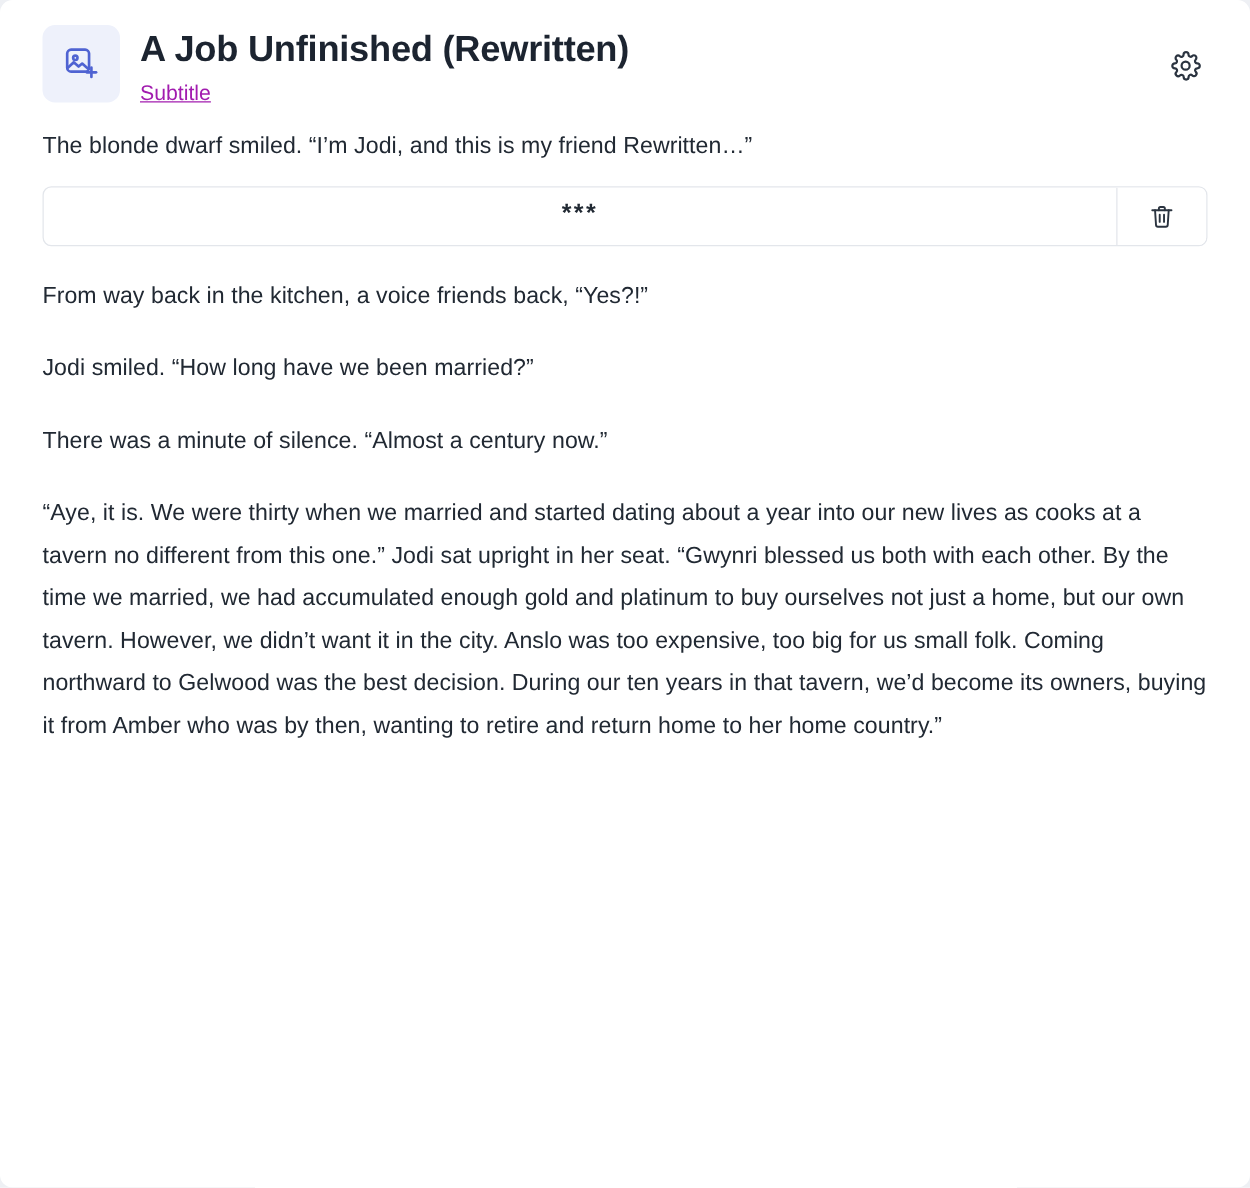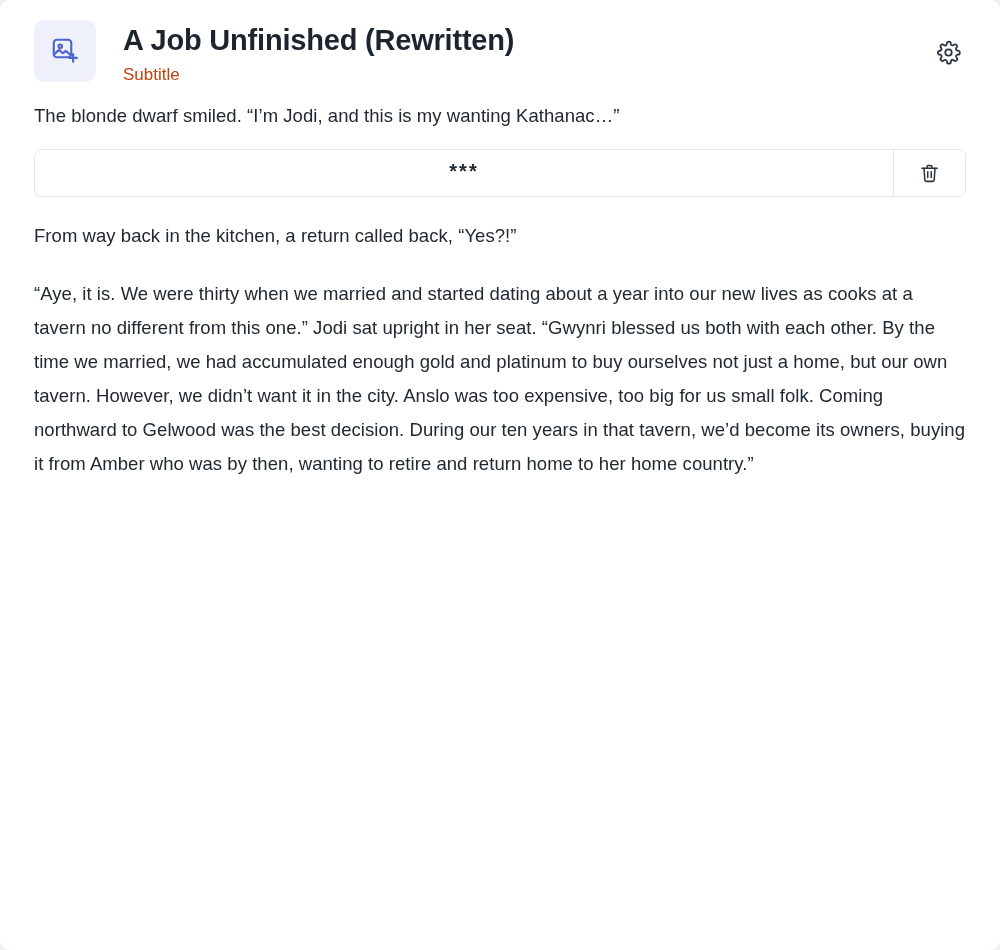--- a/index.html
+++ b/index.html
@@ -20,21 +20,21 @@
     overflow: hidden;
   }
   .page-inner {
     padding: 14px 34px 0 34px;
   }
 
   
   .header {
     display: flex;
     align-items: flex-start;
-    gap: 27px;
+    gap: 16px;
     padding: 4px 0 6px 0;
     position: relative;
   }
   .doc-icon {
     flex: 0 0 auto;
     width: 62px;
     height: 62px;
     border-radius: 10px;
     background: #eef1fb;
     display: flex;
@@ -52,22 +52,23 @@
     font-size: 29px;
     line-height: 36px;
     font-weight: bold;
     color: #1c2430;
     letter-spacing: -0.2px;
     margin: 0;
   }
   .doc-subtitle {
     font-size: 17px;
     line-height: 24px;
-    color: #c2410c;
+    color: #a21caf;
     margin: 5px 0 0 0;
+    text-decoration: underline;
   }
   .gear-btn {
     position: absolute;
     right: 2px;
     top: 22px;
     width: 32px;
     height: 32px;
     display: flex;
     align-items: center;
     justify-content: center;
@@ -143,33 +144,35 @@
       <div class="gear-btn">
         <svg width="25" height="25" viewBox="0 0 24 24" fill="none" stroke="#2b3440" stroke-width="1.7" stroke-linecap="round" stroke-linejoin="round">
           <circle cx="12" cy="12" r="3.1"></circle>
           <path d="M19.4 15a1.6 1.6 0 00.33 1.76l.06.06a1.9 1.9 0 11-2.7 2.7l-.06-.06a1.6 1.6 0 00-1.76-.33 1.6 1.6 0 00-.97 1.47v.17a1.9 1.9 0 11-3.8 0v-.09a1.6 1.6 0 00-1.05-1.47 1.6 1.6 0 00-1.76.33l-.06.06a1.9 1.9 0 11-2.7-2.7l.06-.06a1.6 1.6 0 00.33-1.76 1.6 1.6 0 00-1.47-.97h-.17a1.9 1.9 0 110-3.8h.09a1.6 1.6 0 001.47-1.05 1.6 1.6 0 00-.33-1.76l-.06-.06a1.9 1.9 0 112.7-2.7l.06.06a1.6 1.6 0 001.76.33h.08a1.6 1.6 0 00.97-1.47v-.17a1.9 1.9 0 113.8 0v.09a1.6 1.6 0 00.97 1.47 1.6 1.6 0 001.76-.33l.06-.06a1.9 1.9 0 112.7 2.7l-.06.06a1.6 1.6 0 00-.33 1.76v.08a1.6 1.6 0 001.47.97h.17a1.9 1.9 0 110 3.8h-.09a1.6 1.6 0 00-1.47.97z"></path>
         </svg>
       </div>
     </div>
 
     <div class="body-text">
 
-      <p class="para first">The blonde dwarf smiled. “I’m Jodi, and this is my wanting Kathanac…”</p>
+      <p class="para first">The blonde dwarf smiled. “I’m Jodi, and this is my friend Rewritten…”</p>
 
       <div class="divider-block">
         <div class="divider-content">***</div>
         <div class="divider-delete">
           <svg width="23" height="23" viewBox="0 0 24 24" fill="none" stroke="#2b3440" stroke-width="1.6" stroke-linecap="round" stroke-linejoin="round">
             <path d="M4 6.5h16"></path>
             <path d="M9.5 6.5V5a1.3 1.3 0 011.3-1.3h2.4A1.3 1.3 0 0114.5 5v1.5"></path>
             <path d="M6.3 6.5l.8 12.2A1.6 1.6 0 008.7 20.2h6.6a1.6 1.6 0 001.6-1.5l.8-12.2"></path>
             <path d="M10.2 10.2v6"></path>
             <path d="M13.8 10.2v6"></path>
           </svg>
         </div>
       </div>
 
-      <p class="para">From way back in the kitchen, a return called back, “Yes?!”</p>
+      <p class="para">From way back in the kitchen, a voice friends back, “Yes?!”</p>
+      <p class="para">Jodi smiled. “How long have we been married?”</p>
+      <p class="para">There was a minute of silence. “Almost a century now.”</p>
       <p class="para last">“Aye, it is. We were thirty when we married and started dating about a year into our new lives as cooks at a tavern no different from this one.” Jodi sat upright in her seat. “Gwynri blessed us both with each other. By the time we married, we had accumulated enough gold and platinum to buy ourselves not just a home, but our own tavern. However, we didn’t want it in the city. Anslo was too expensive, too big for us small folk. Coming northward to Gelwood was the best decision. During our ten years in that tavern, we’d become its owners, buying it from Amber who was by then, wanting to retire and return home to her home country.”</p>
 
     </div>
   </div>
 </div>
 
 </body></html>

